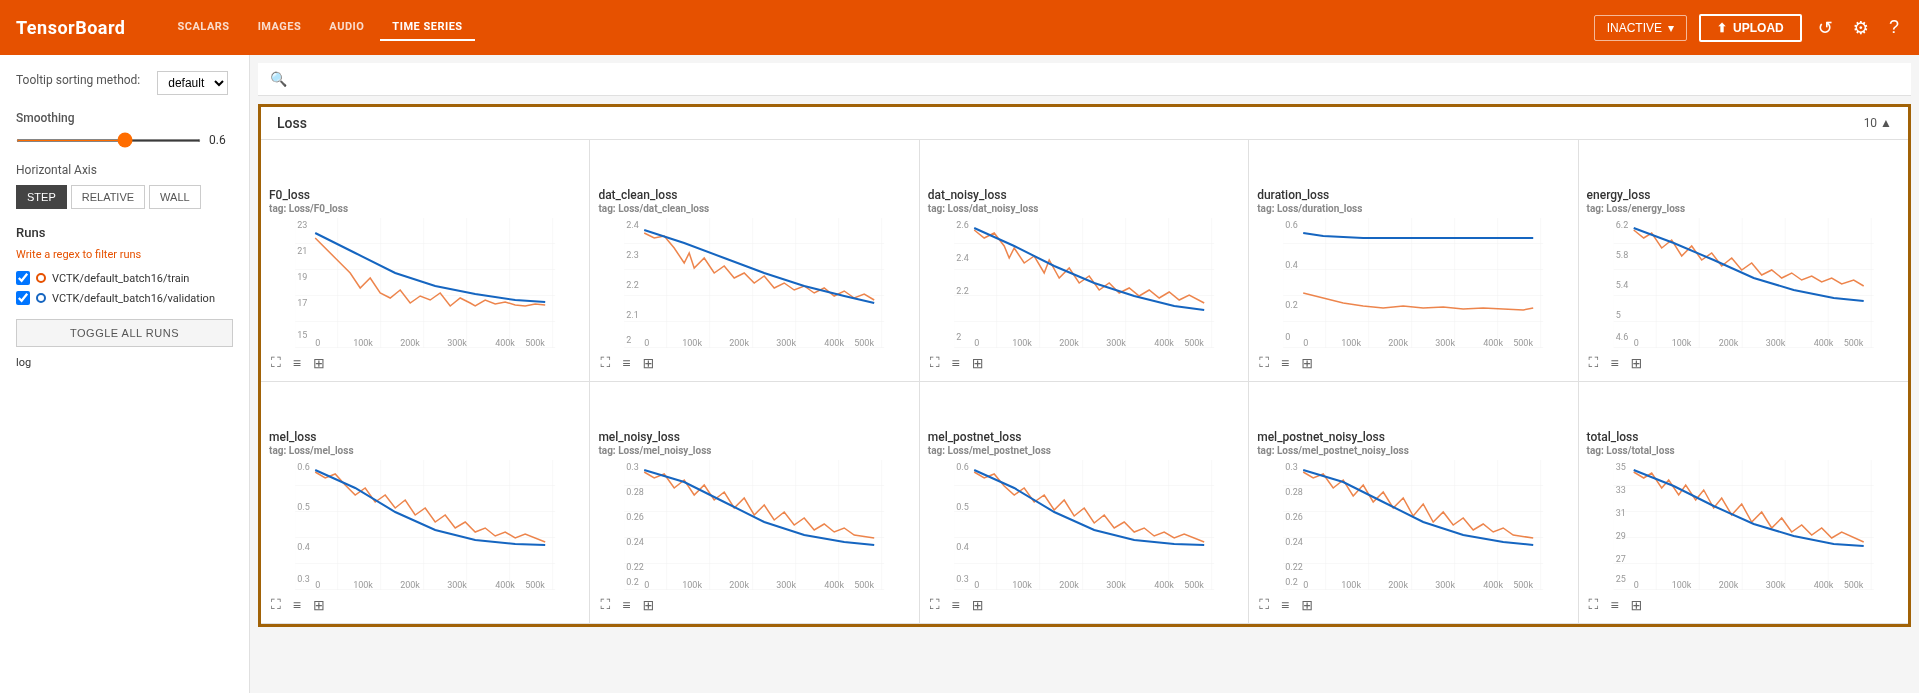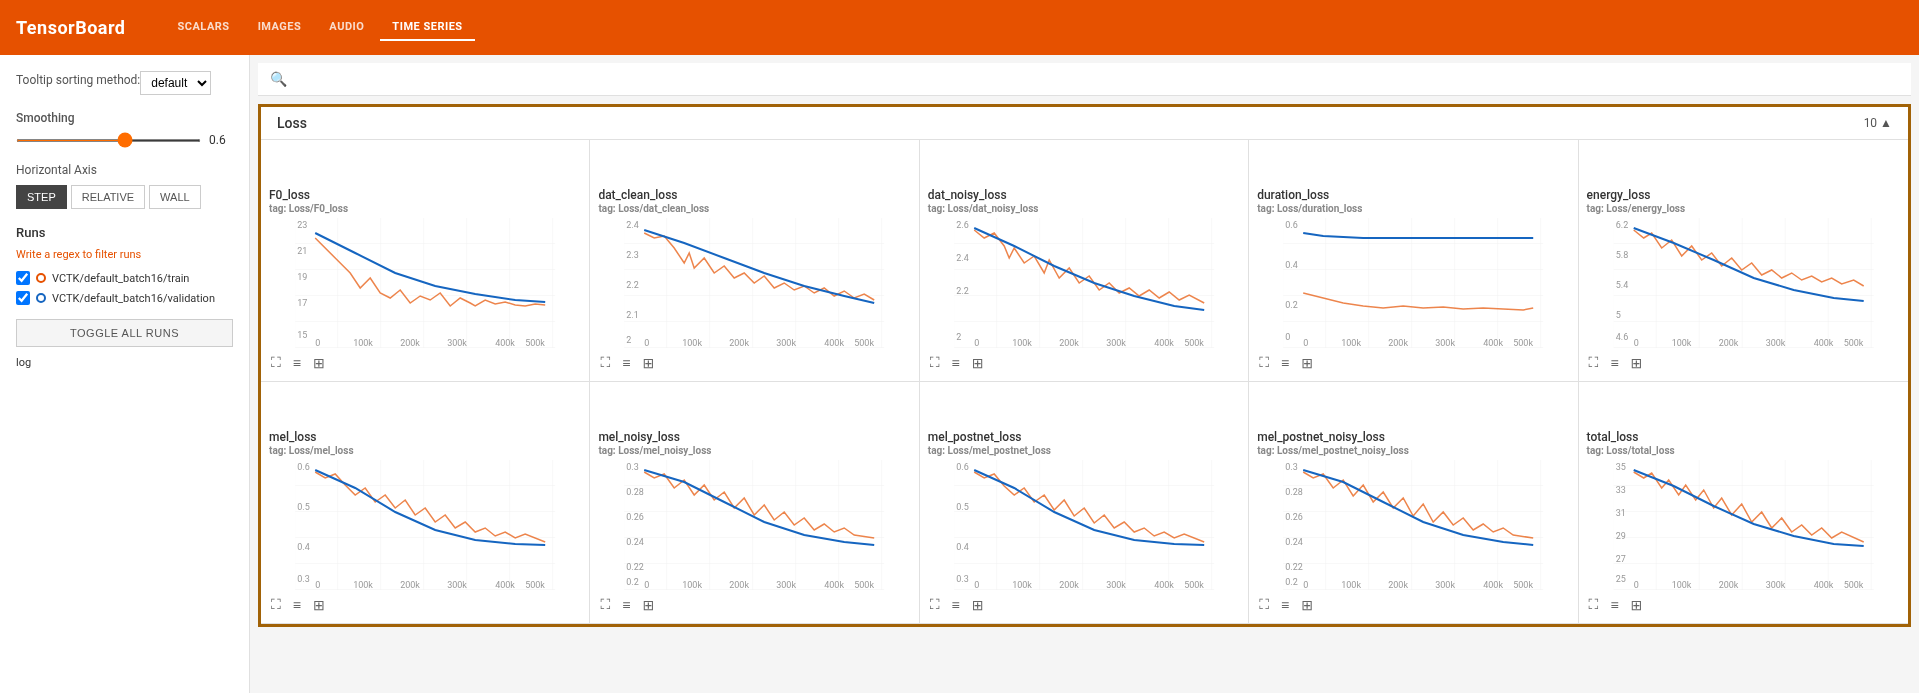--- a/index.html
+++ b/index.html
@@ -105,21 +105,21 @@
     }
     .checkbox-row input[type=checkbox] { width: 14px; height: 14px; }
     .label-row {
       font-size: 12px;
       color: #555;
       margin-bottom: 6px;
     }
     .dropdown-row {
       display: flex;
       align-items: center;
-      gap: 0;
+      gap: 17px;
       margin-bottom: 16px;
     }
     .dropdown-select {
       border: 1px solid #ccc;
       padding: 3px 6px;
       font-size: 12px;
       background: white;
       cursor: pointer;
     }
     .section-title {
@@ -308,20 +308,33 @@
 </head>
 <body>
 
 <div class="header">
   <span class="logo">TensorBoard</span>
   <div class="nav-items">
     <span class="nav-item">SCALARS</span>
     <span class="nav-item">IMAGES</span>
     <span class="nav-item">AUDIO</span>
     <span class="nav-item active">TIME SERIES</span>
+  </div>
+  <div class="header-right">
+    <button class="inactive-btn">
+      <span>INACTIVE</span>
+      <span>▾</span>
+    </button>
+    <button class="upload-btn">
+      <span>⬆</span>
+      <span>UPLOAD</span>
+    </button>
+    <button class="icon-btn">↺</button>
+    <button class="icon-btn">⚙</button>
+    <button class="icon-btn">?</button>
   </div>
 </div>
 
 <div class="main-layout">
 
   <div class="sidebar">
 
     <div class="dropdown-row">
       <span class="label-row">Tooltip sorting method:</span>
       <select class="dropdown-select">

